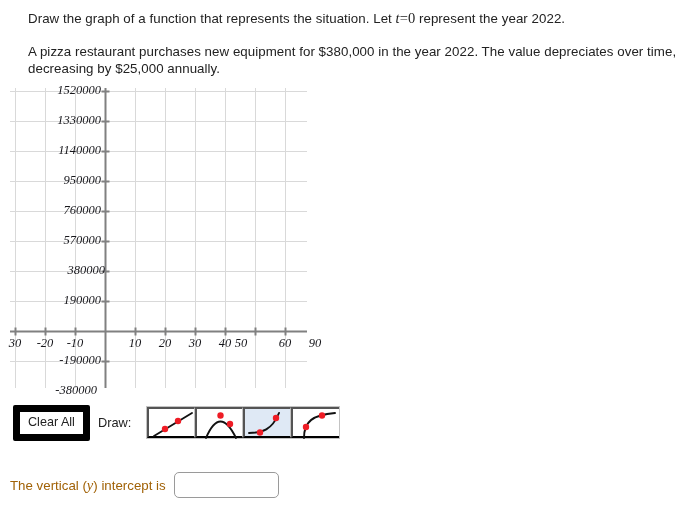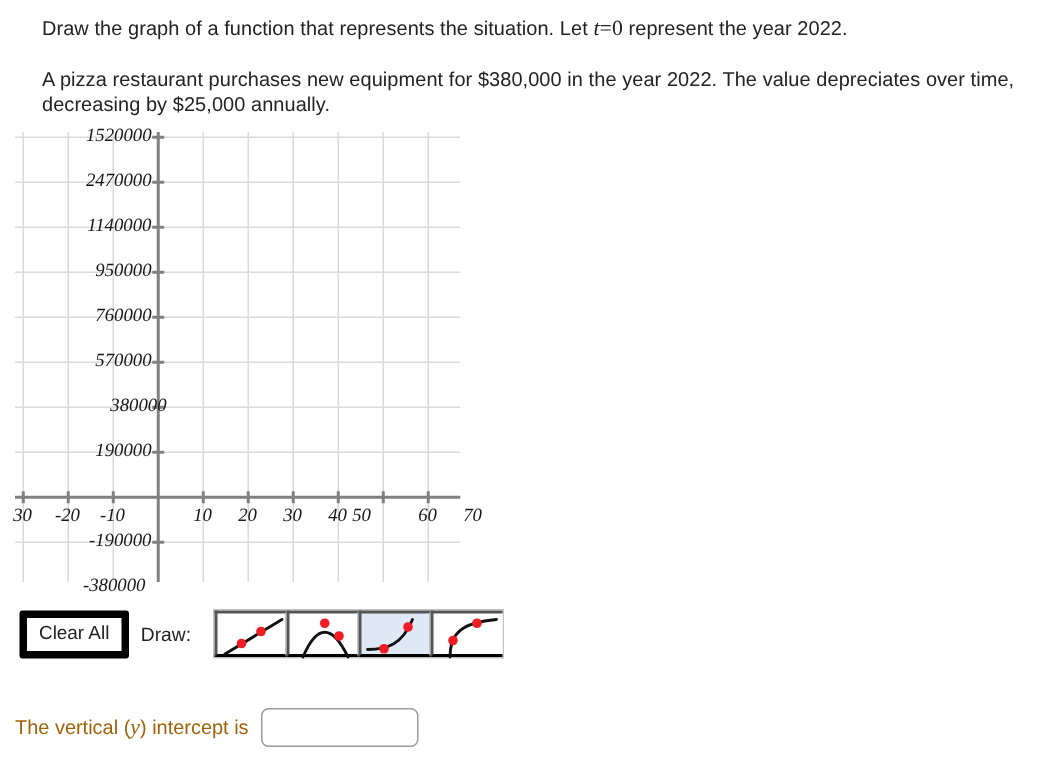--- a/index.html
+++ b/index.html
@@ -79,21 +79,21 @@
     top: 406px;
     height: 33px;
     display: flex;
     align-items: center;
   }
   #clear-all-button {
     font-family: "Liberation Sans", sans-serif;
     font-size: 12.6px;
     color: #222;
     background: #ffffff;
-    border: 5px solid #000000;
+    border: 7px solid #000000;
     border-radius: 2px;
     padding: 4px 8px 5px 8px;
     line-height: 13px;
     cursor: pointer;
     text-align: center;
   }
   #draw-label {
     font-family: "Liberation Sans", sans-serif;
     font-size: 12.8px;
     color: #222;
@@ -194,39 +194,39 @@
       <line x1="65.5" y1="239.5" x2="65.5" y2="247.5" stroke="#808080" stroke-width="2"></line>
       <line x1="125.5" y1="239.5" x2="125.5" y2="247.5" stroke="#808080" stroke-width="2"></line>
       <line x1="155.5" y1="239.5" x2="155.5" y2="247.5" stroke="#808080" stroke-width="2"></line>
       <line x1="185.5" y1="239.5" x2="185.5" y2="247.5" stroke="#808080" stroke-width="2"></line>
       <line x1="215.5" y1="239.5" x2="215.5" y2="247.5" stroke="#808080" stroke-width="2"></line>
       <line x1="245.5" y1="239.5" x2="245.5" y2="247.5" stroke="#808080" stroke-width="2"></line>
       <line x1="275.5" y1="239.5" x2="275.5" y2="247.5" stroke="#808080" stroke-width="2"></line>
     </svg>
   <div id="graph-labels">
       <div class="axis-label ylabel" style="right: 206px; top: -4px;">1520000</div>
-      <div class="axis-label ylabel" style="right: 206px; top: 26px;">2470000</div>
+      <div class="axis-label ylabel" style="right: 206px; top: 26px;">1330000</div>
       <div class="axis-label ylabel" style="right: 206px; top: 56px;">1140000</div>
       <div class="axis-label ylabel" style="right: 206px; top: 86px;">950000</div>
       <div class="axis-label ylabel" style="right: 206px; top: 116px;">760000</div>
       <div class="axis-label ylabel" style="right: 206px; top: 146px;">570000</div>
-      <div class="axis-label ylabel" style="right: 196px; top: 176px;">380000</div>
+      <div class="axis-label ylabel" style="right: 202px; top: 176px;">380000</div>
       <div class="axis-label ylabel" style="right: 206px; top: 206px;">190000</div>
       <div class="axis-label ylabel" style="right: 206px; top: 266px;">-190000</div>
       <div class="axis-label ylabel" style="right: 210px; top: 296px;">-380000</div>
       <div class="axis-label xlabel" style="left: -15px; width: 40px; top: 249px;">30</div>
       <div class="axis-label xlabel" style="left: 15px; width: 40px; top: 249px;">-20</div>
       <div class="axis-label xlabel" style="left: 45px; width: 40px; top: 249px;">-10</div>
       <div class="axis-label xlabel" style="left: 105px; width: 40px; top: 249px; font-style: italic;">10</div>
       <div class="axis-label xlabel" style="left: 135px; width: 40px; top: 249px;">20</div>
       <div class="axis-label xlabel" style="left: 165px; width: 40px; top: 249px;">30</div>
       <div class="axis-label xlabel" style="left: 195px; width: 40px; top: 249px;">40</div>
       <div class="axis-label xlabel" style="left: 211px; width: 40px; top: 249px;">50</div>
       <div class="axis-label xlabel" style="left: 255px; width: 40px; top: 249px;">60</div>
-      <div class="axis-label xlabel" style="left: 285px; width: 40px; top: 249px;">70</div>
+      <div class="axis-label xlabel" style="left: 285px; width: 40px; top: 249px;">90</div>
     </div>
 </div>
 
 <div id="graph-toolbar">
   <button id="clear-all-button">Clear All</button>
   <span id="draw-label">Draw:</span>
   <div id="draw-tools">
 
     <button class="draw-tool">
       <svg viewBox="0 0 48 31" xmlns="http://www.w3.org/2000/svg">

